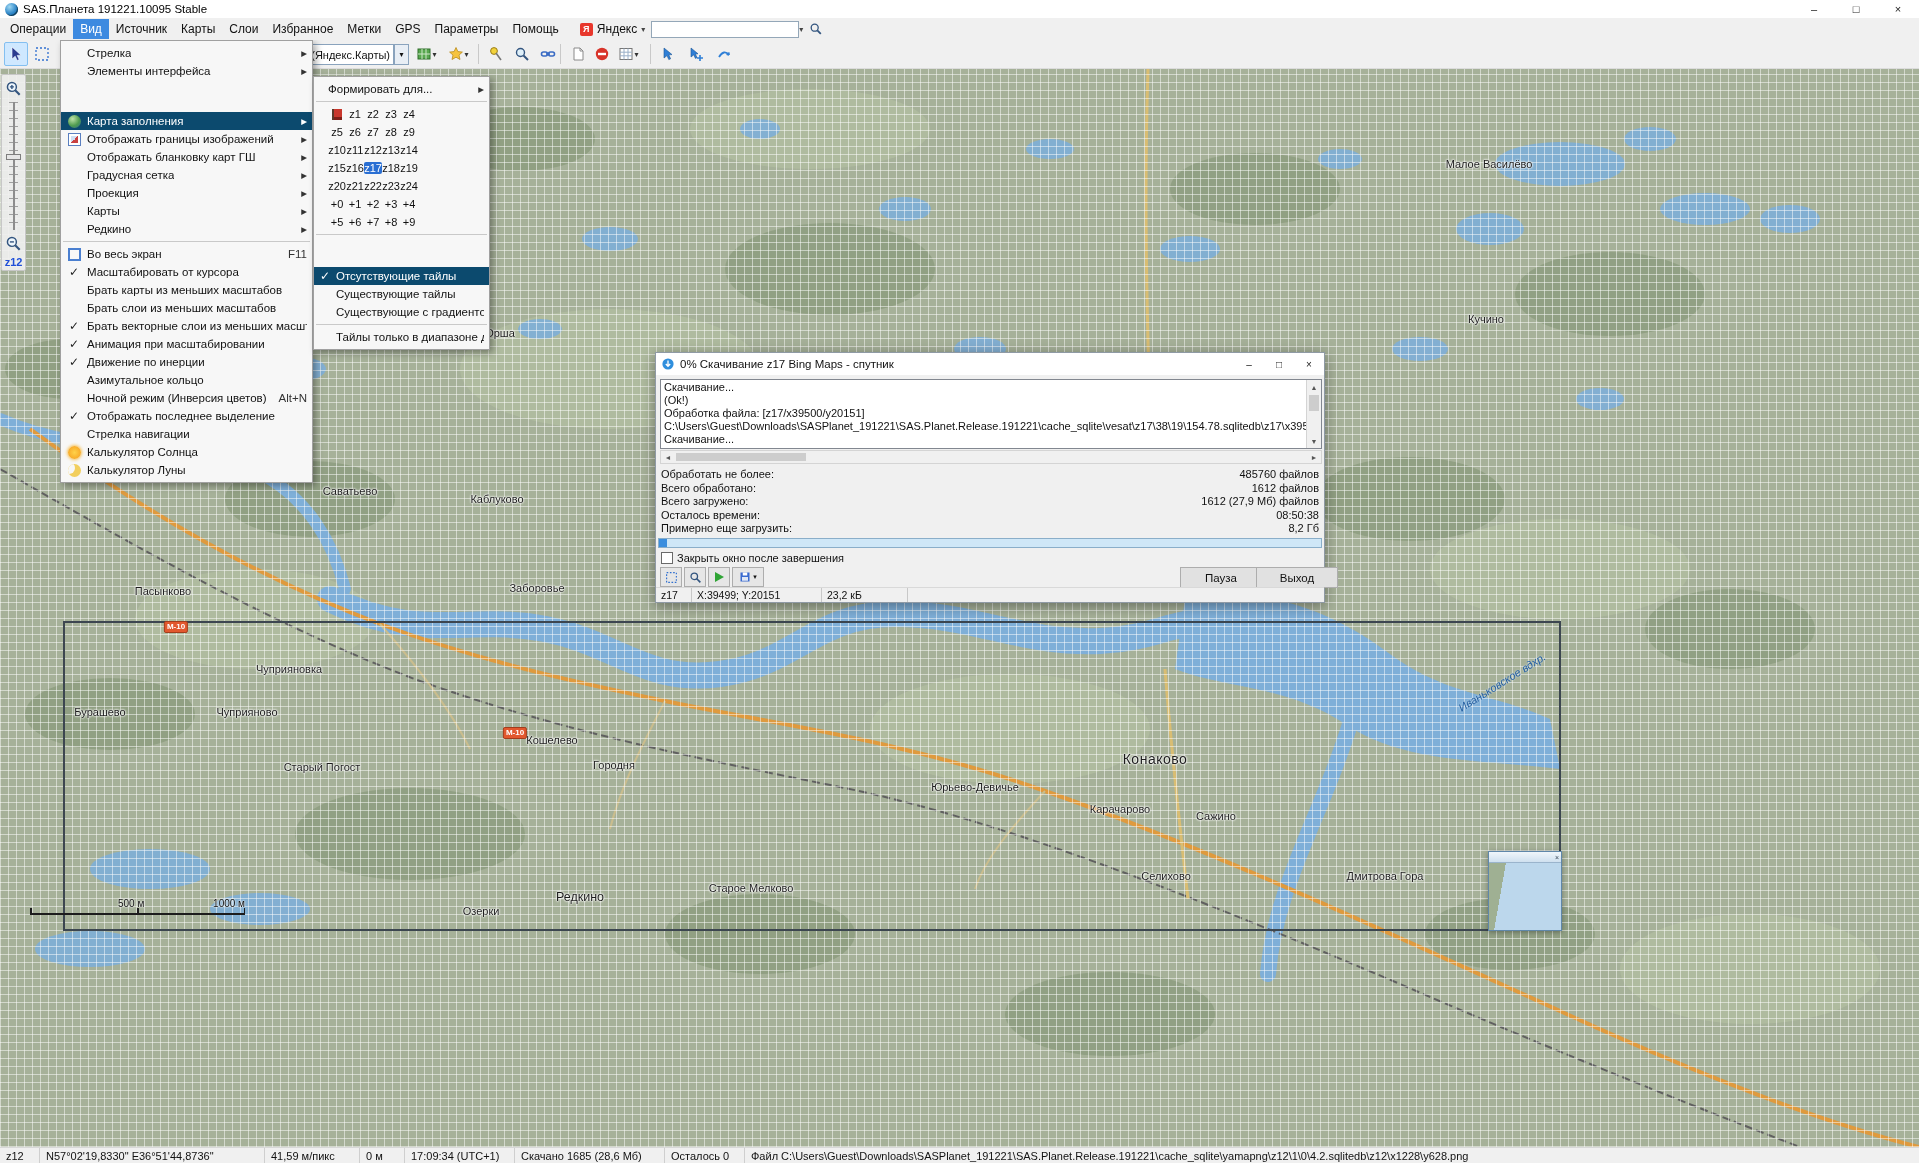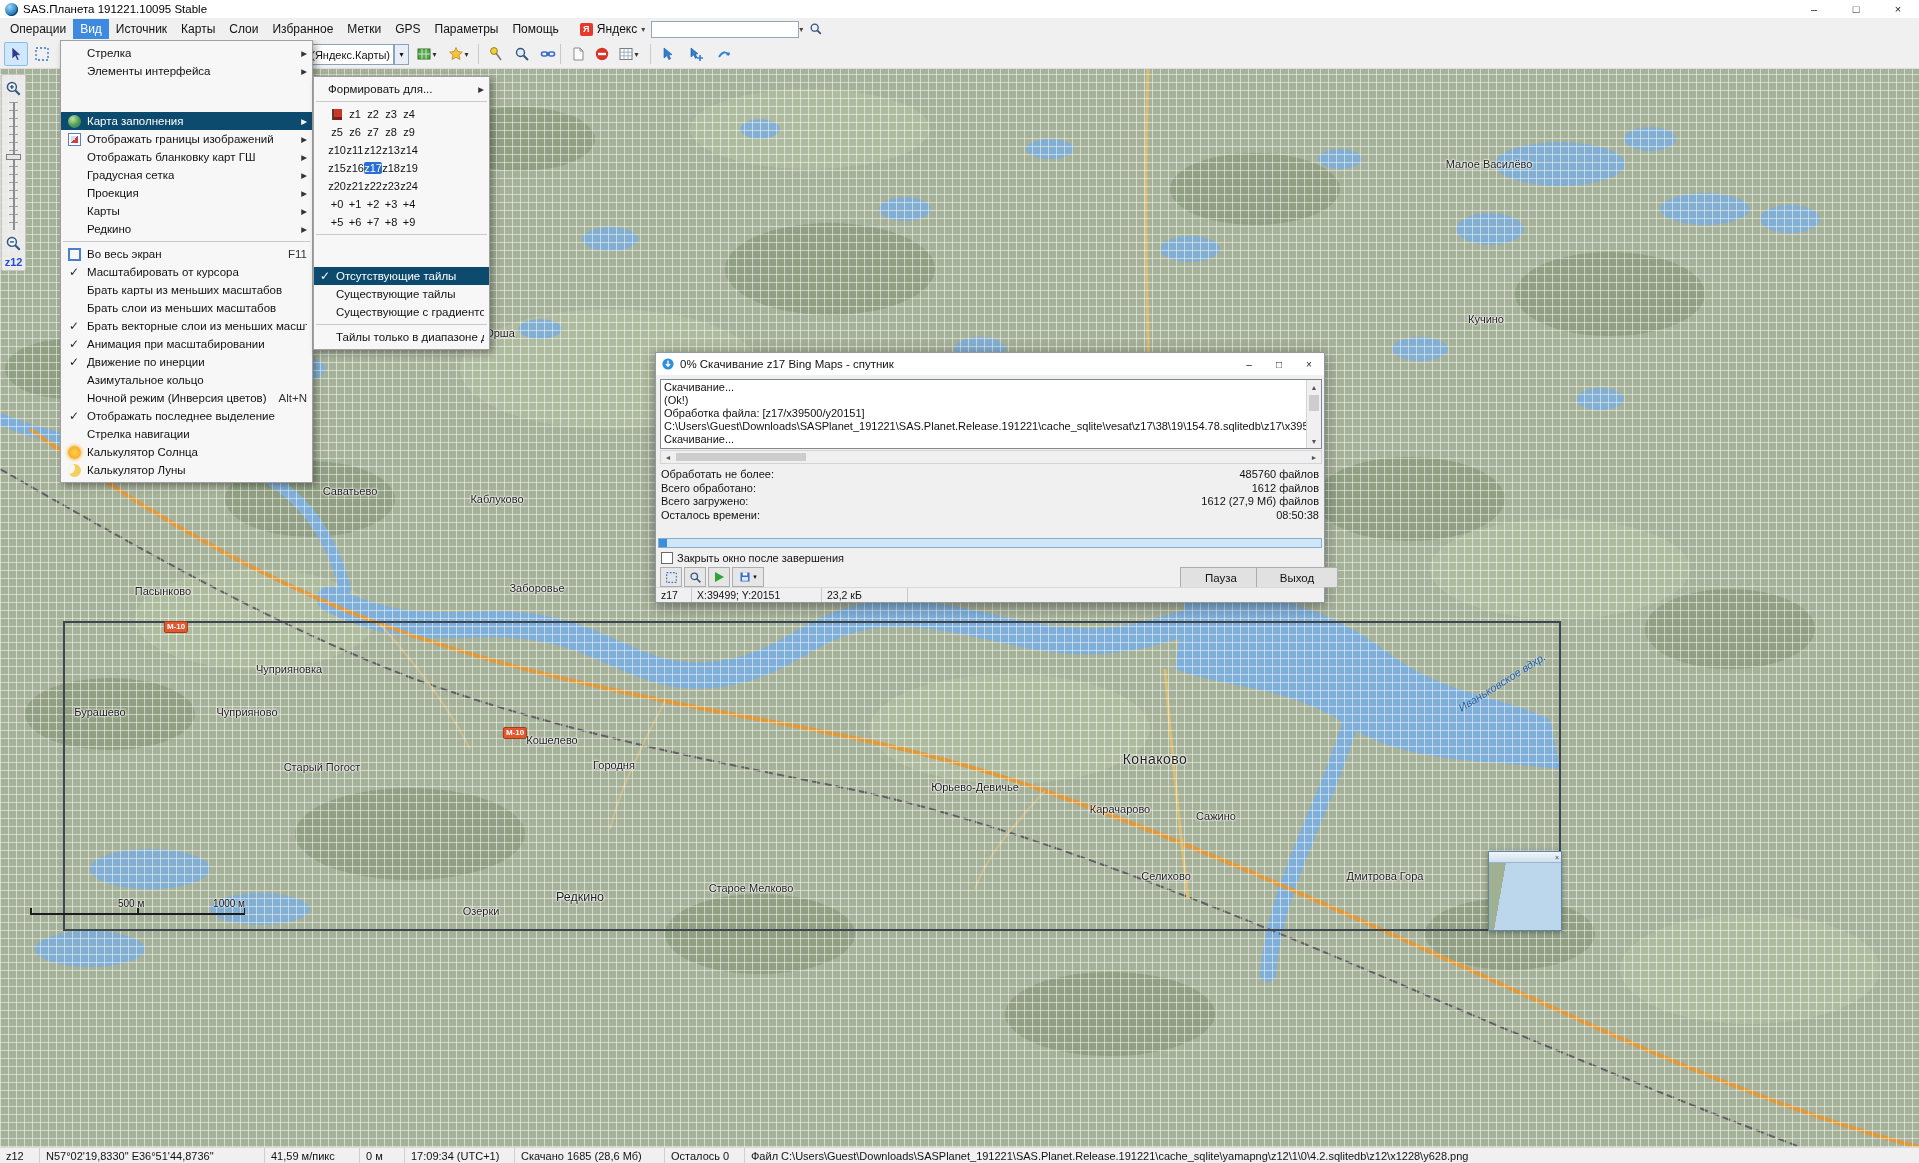--- a/index.html
+++ b/index.html
@@ -664,20 +664,24 @@
           <span>1612 файлов</span>
         </div>
       <div class="stat">
           <span>Всего загружено:</span>
           <span>1612 (27,9 Мб) файлов</span>
         </div>
       <div class="stat">
           <span>Осталось времени:</span>
           <span>08:50:38</span>
         </div>
+      <div class="stat">
+          <span>Примерно еще загрузить:</span>
+          <span>8,2 Гб</span>
+        </div>
     </div>
 
     <div class="pbar">
         <div class="fill"></div>
       </div>
 
     <div class="cbrow">
       <span class="cb"></span>
       <span>Закрыть окно после завершения</span>
     </div>

